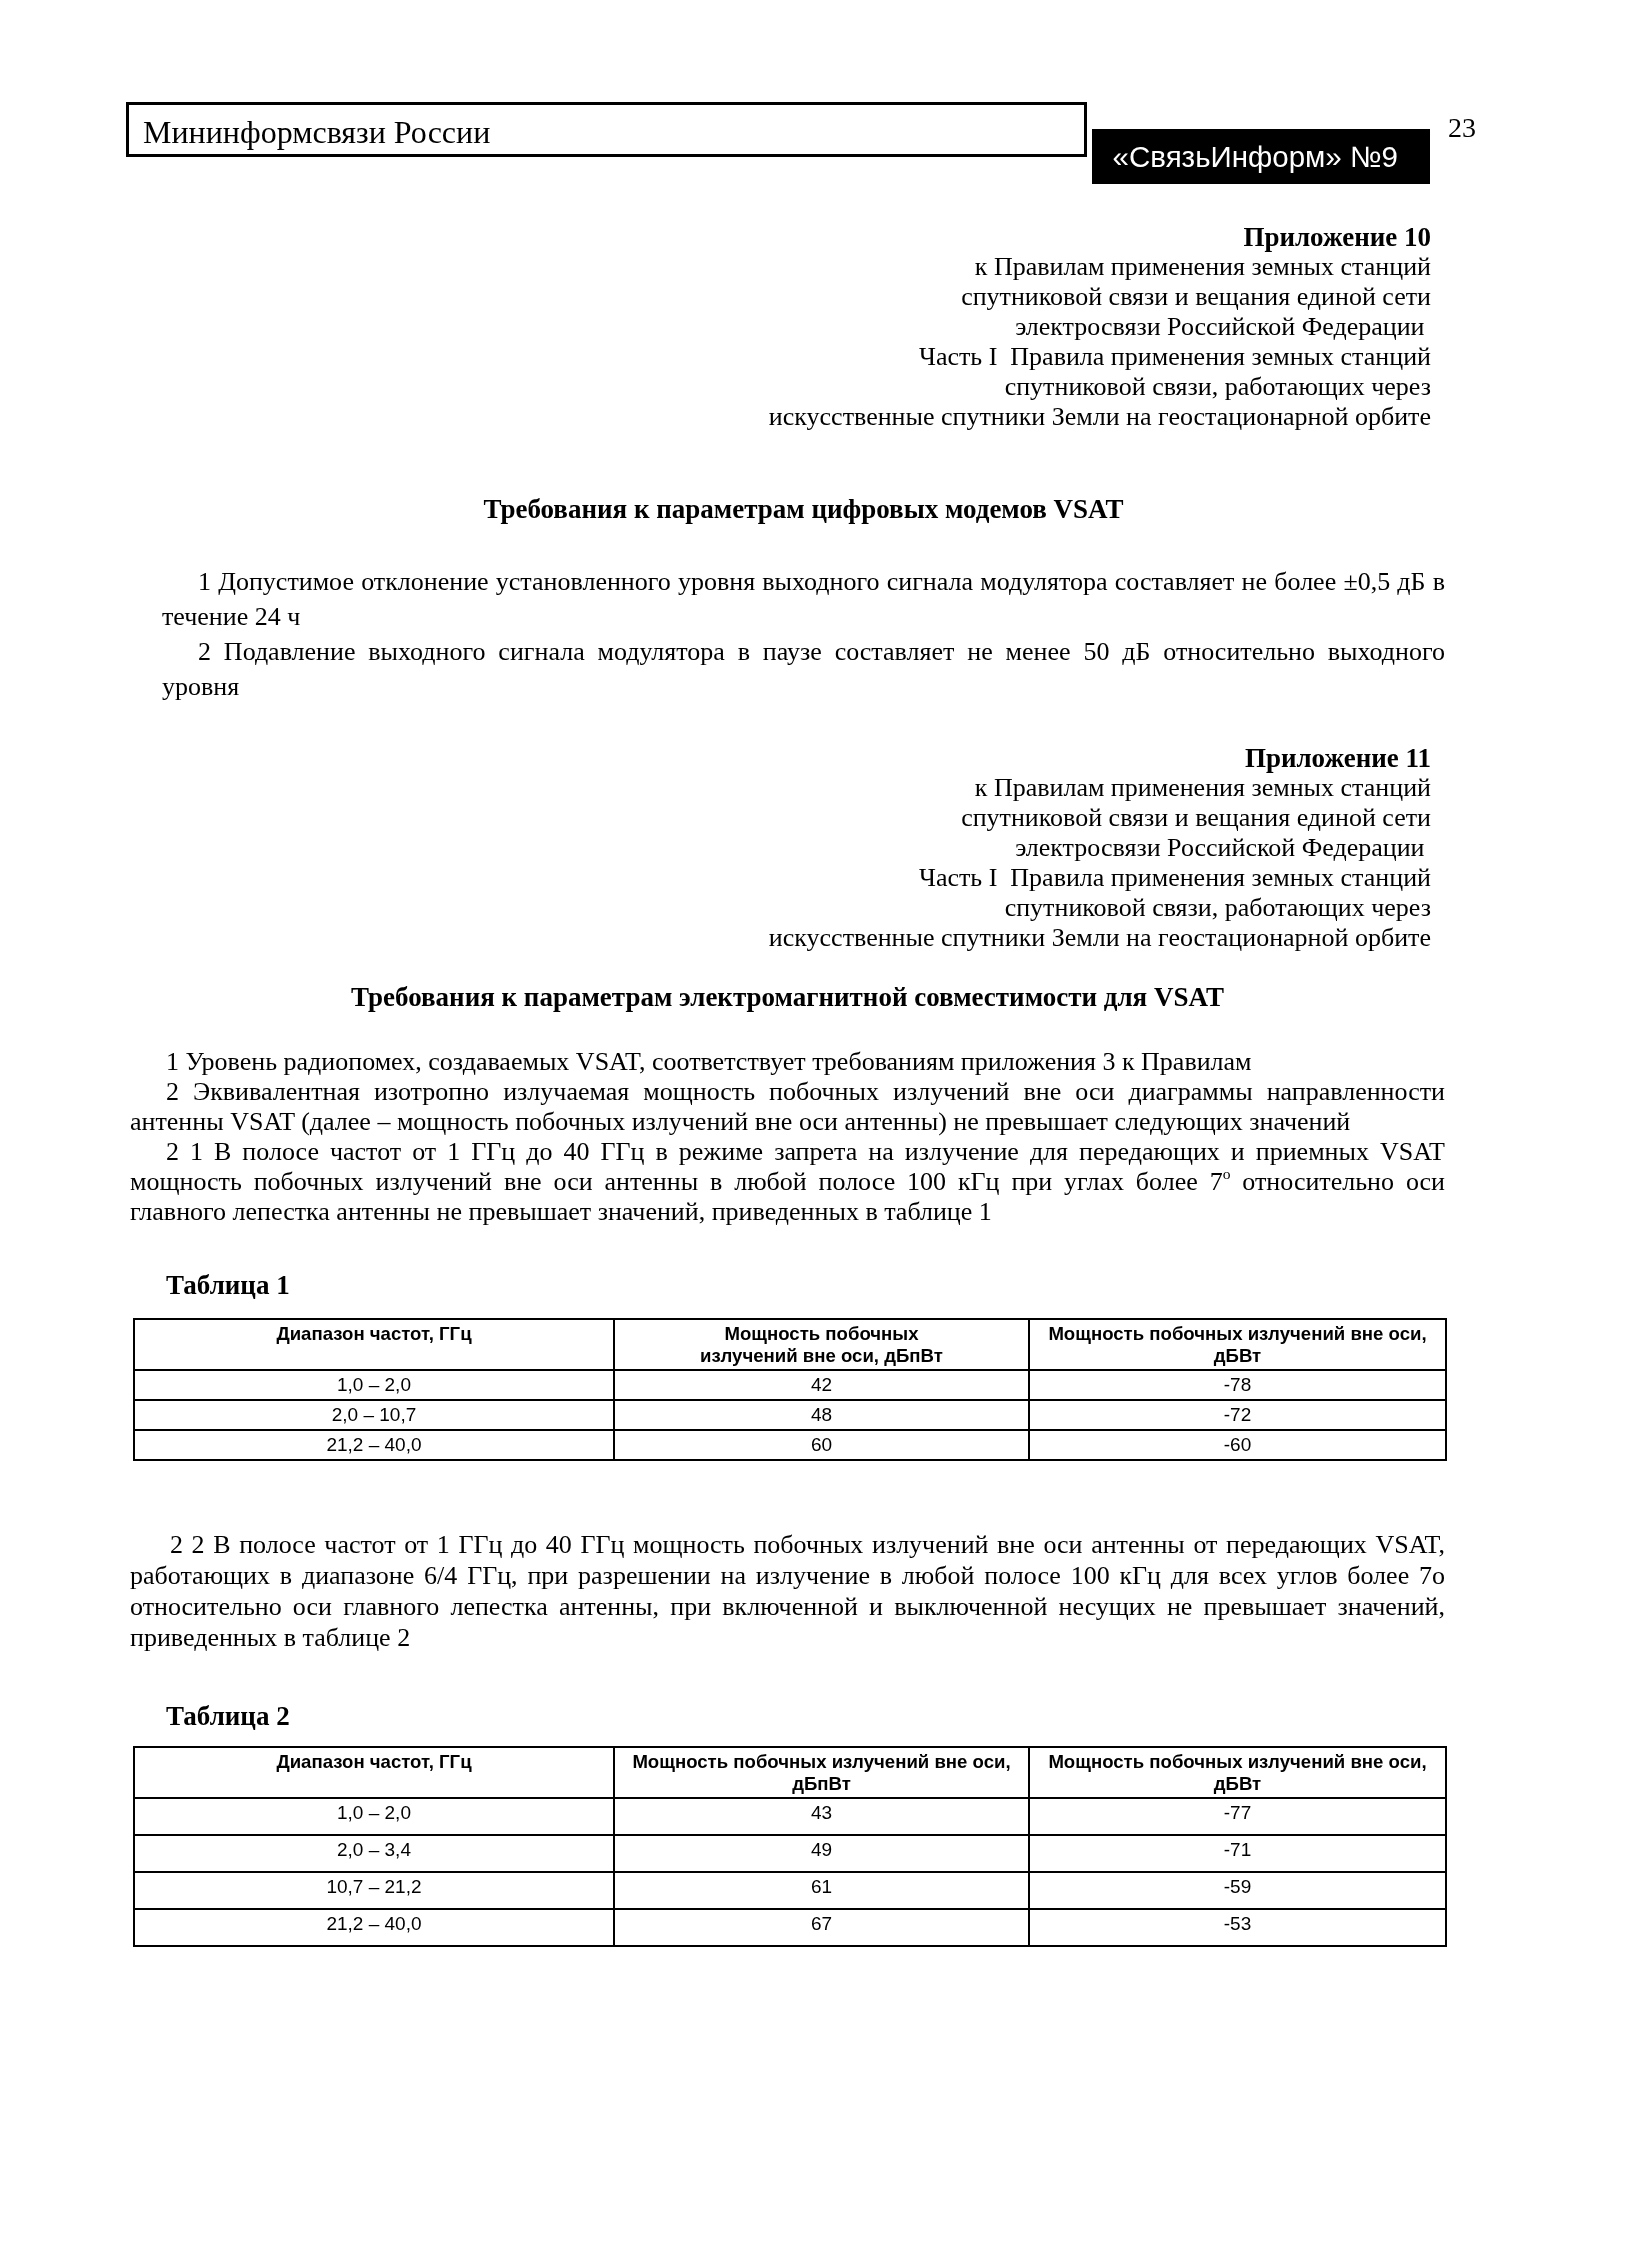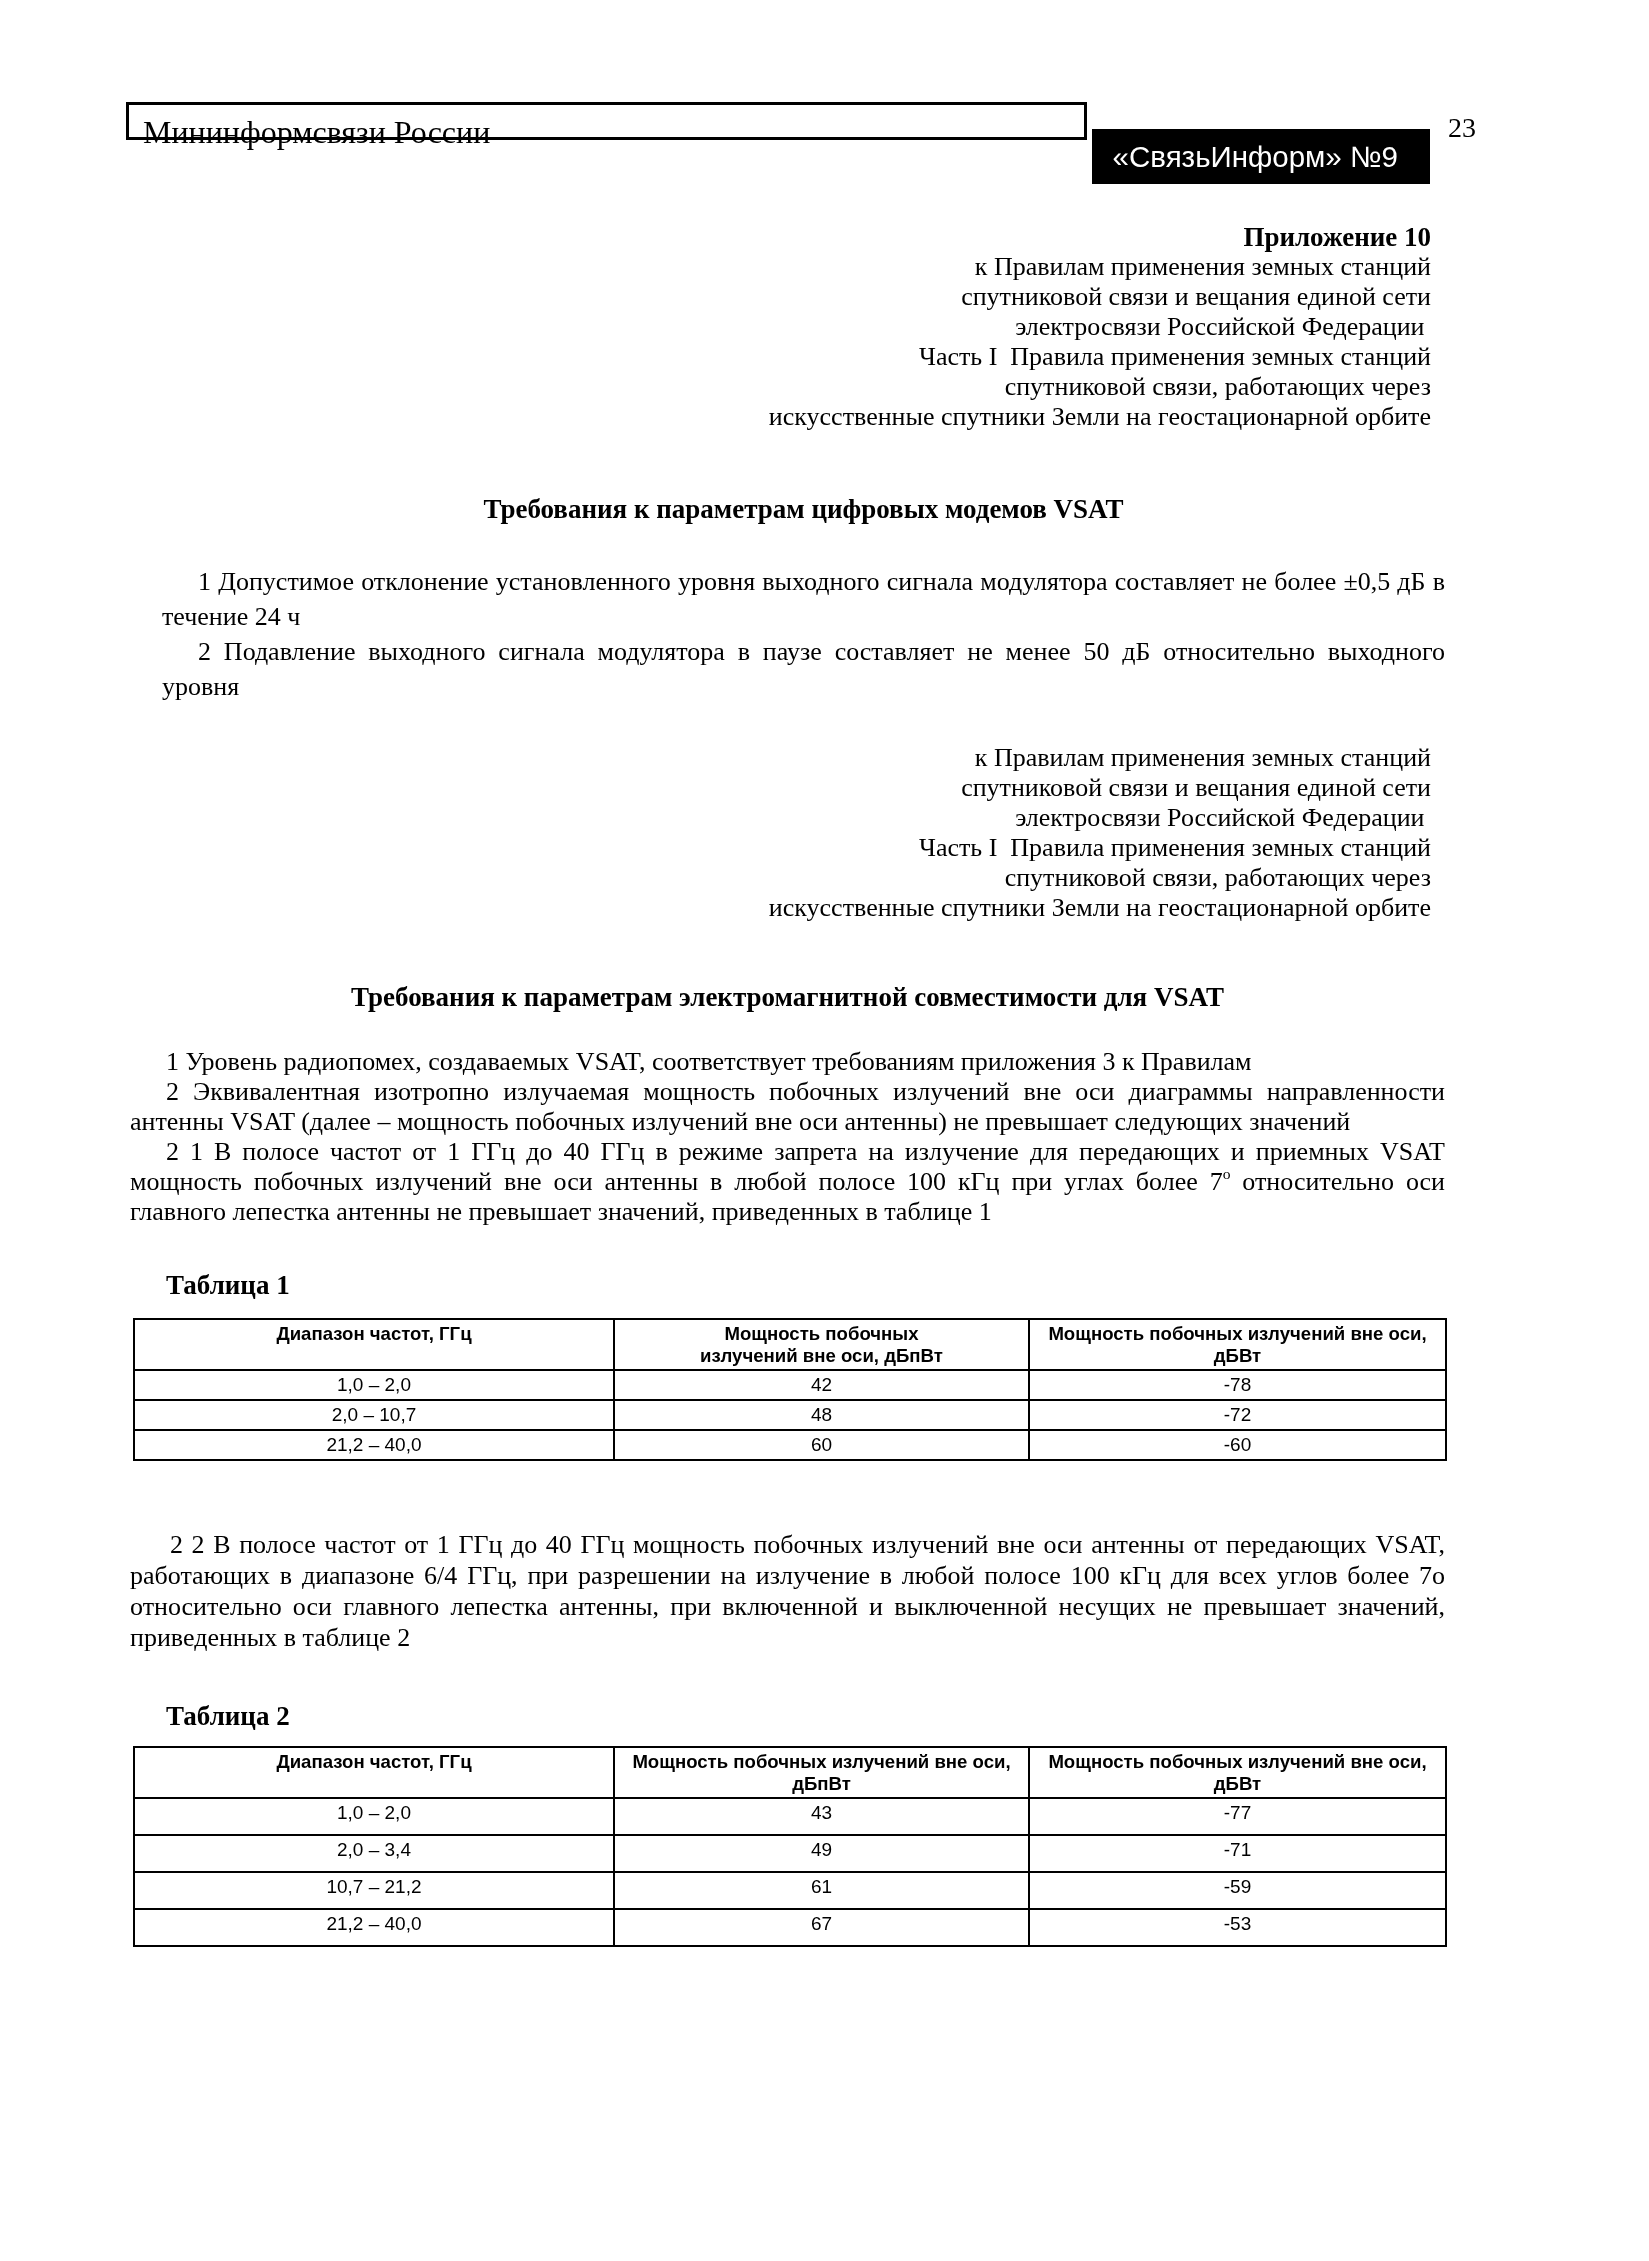--- a/index.html
+++ b/index.html
@@ -1,20 +1,20 @@
 <!DOCTYPE html>
 <html style="font-size:10.3px"><head>
 <meta charset="utf-8">
 <style>
   html, body { margin: 0; padding: 0; background: #ffffff; }
   body { width: 1649px; height: 2261px; position: relative; overflow: hidden; color: #000; font-family: "Liberation Serif", serif; }
   .abs { position: absolute; }
 
   
-  .hdr-left { left: 126px; top: 102px; width: 961px; height: 38px; border: 3.2px solid #000; box-sizing: border-box; }
+  .hdr-left { left: 126px; top: 102px; width: 961px; height: 55px; border: 3.2px solid #000; box-sizing: border-box; }
   .hdr-left span { position: absolute; left: 14px; top: 9px; font-size: 32px; line-height: 36px; font-family: "Liberation Serif", serif; }
   .hdr-right { left: 1092px; top: 102px; width: 338px; height: 55px; background: #000; color: #fff; margin-top: 27px; }
   .hdr-right span { position: absolute; left: 20.6px; top: 10.3px; font-size: 29.5px; line-height: 35px; font-family: "Liberation Sans", sans-serif; white-space: nowrap; }
   .page-num { left: 1448px; top: 110px; font-size: 28px; line-height: 35px; }
 
   
   .appendix { right: 218px; text-align: right; font-size: 26px; line-height: 30px; white-space: nowrap; }
   .appendix .ttl { font-weight: bold; font-size: 27px; }
   .appendix div { white-space: pre; }
 
@@ -68,20 +68,21 @@
   <div>искусственные спутники Земли на геостационарной орбите</div>
 </div>
 
 <div class="abs sec-h" style="top:493px; left:162px; width:1283px;">Требования к параметрам цифровых модемов VSAT</div>
 <div class="abs para p1">
   <p>1  Допустимое отклонение установленного уровня выходного сигнала модулятора составляет не более ±0,5 дБ в течение 24 ч</p>
   <p>2  Подавление выходного сигнала модулятора в паузе составляет не менее 50 дБ относительно выходного уровня</p>
 </div>
 
 <div class="abs appendix" style="top:743px;">
+  <div class="ttl">Приложение 11</div>
   <div>к Правилам применения земных станций</div>
   <div>спутниковой связи и вещания единой сети</div>
   <div>электросвязи Российской Федерации </div>
   <div>Часть I  Правила применения земных станций</div>
   <div>спутниковой связи, работающих через</div>
   <div>искусственные спутники Земли на геостационарной орбите</div>
 </div>
 
 <div class="abs sec-h" style="top:981px;">Требования к параметрам электромагнитной совместимости для VSAT</div>
 <div class="abs para p2">

